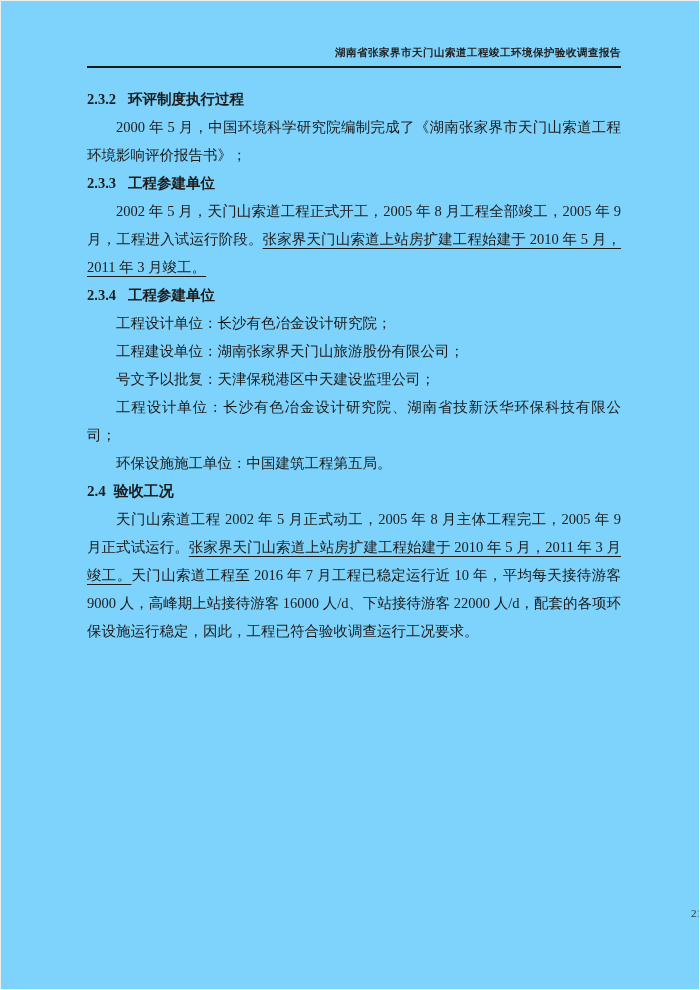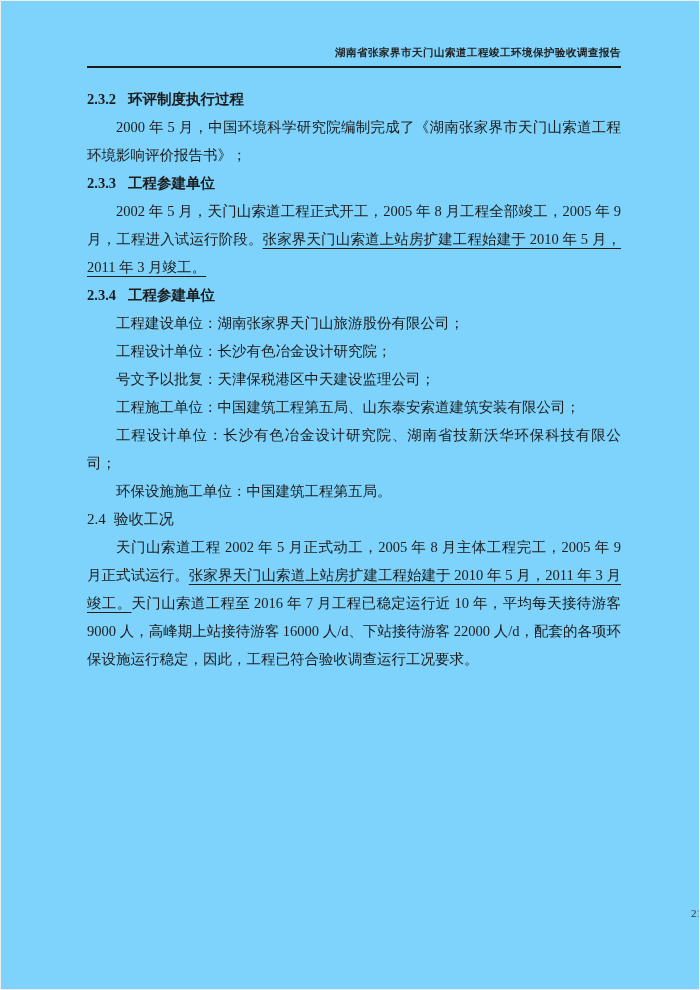--- a/index.html
+++ b/index.html
@@ -58,21 +58,21 @@
     text-align: left;
   }
   .h-num {
     font-family: "Liberation Serif", "DejaVu Serif", serif;
     margin-right: 12px;
   }
   .h-title {
     font-family: "Liberation Sans", "DejaVu Sans", sans-serif;
   }
   .content h3 { font-size: 14.5px; }
-  .content h2 { font-size: 15px; font-weight: normal; }
+  .content h2 { font-size: 15px; font-weight: bold; }
   .content h2 .h-num { margin-right: 8px; }
   .u {
     text-decoration: underline;
     text-decoration-thickness: 1px;
     text-underline-offset: 4px;
   }
   .footer {
     position: absolute;
     top: 906px;
     left: 3px;
@@ -97,24 +97,23 @@
     <h3><span class="h-num">2.3.2</span><span class="h-title">环评制度执行过程</span></h3>
 
     <p>2000 年 5 月，中国环境科学研究院编制完成了《湖南张家界市天门山索道工程环境影响评价报告书》；</p>
 
     <h3><span class="h-num">2.3.3</span><span class="h-title">工程参建单位</span></h3>
 
     <p><span>2002 年 5 月，天门山索道工程正式开工，2005 年 8 月工程全部竣工，2005 年 9 月，工程进入试运行阶段。</span><span class="u">张家界天门山索道上站房扩建工程始建于 2010 年 5 月，2011 年 3 月竣工。</span></p>
 
     <h3><span class="h-num">2.3.4</span><span class="h-title">工程参建单位</span></h3>
 
+    <p>工程设计单位：长沙有色冶金设计研究院；</p>
     <p>工程建设单位：湖南张家界天门山旅游股份有限公司；</p>
-    <p>工程设计单位：长沙有色冶金设计研究院；</p>
     <p>号文予以批复：天津保税港区中天建设监理公司；</p>
-    <p>工程施工单位：中国建筑工程第五局、山东泰安索道建筑安装有限公司；</p>
     <p>工程设计单位：长沙有色冶金设计研究院、湖南省技新沃华环保科技有限公司；</p>
     <p>环保设施施工单位：中国建筑工程第五局。</p>
 
     <h2><span class="h-num">2.4</span><span class="h-title">验收工况</span></h2>
 
     <p><span>天门山索道工程 2002 年 5 月正式动工，2005 年 8 月主体工程完工，2005 年 9 月正式试运行。</span><span class="u">张家界天门山索道上站房扩建工程始建于 2010 年 5 月，2011 年 3 月竣工。</span><span>天门山索道工程至 2016 年 7 月工程已稳定运行近 10 年，平均每天接待游客 9000 人，高峰期上站接待游客 16000 人/d、下站接待游客 22000 人/d，配套的各项环保设施运行稳定，因此，工程已符合验收调查运行工况要求。</span></p>
 
   </div>
 
   <div class="footer">

